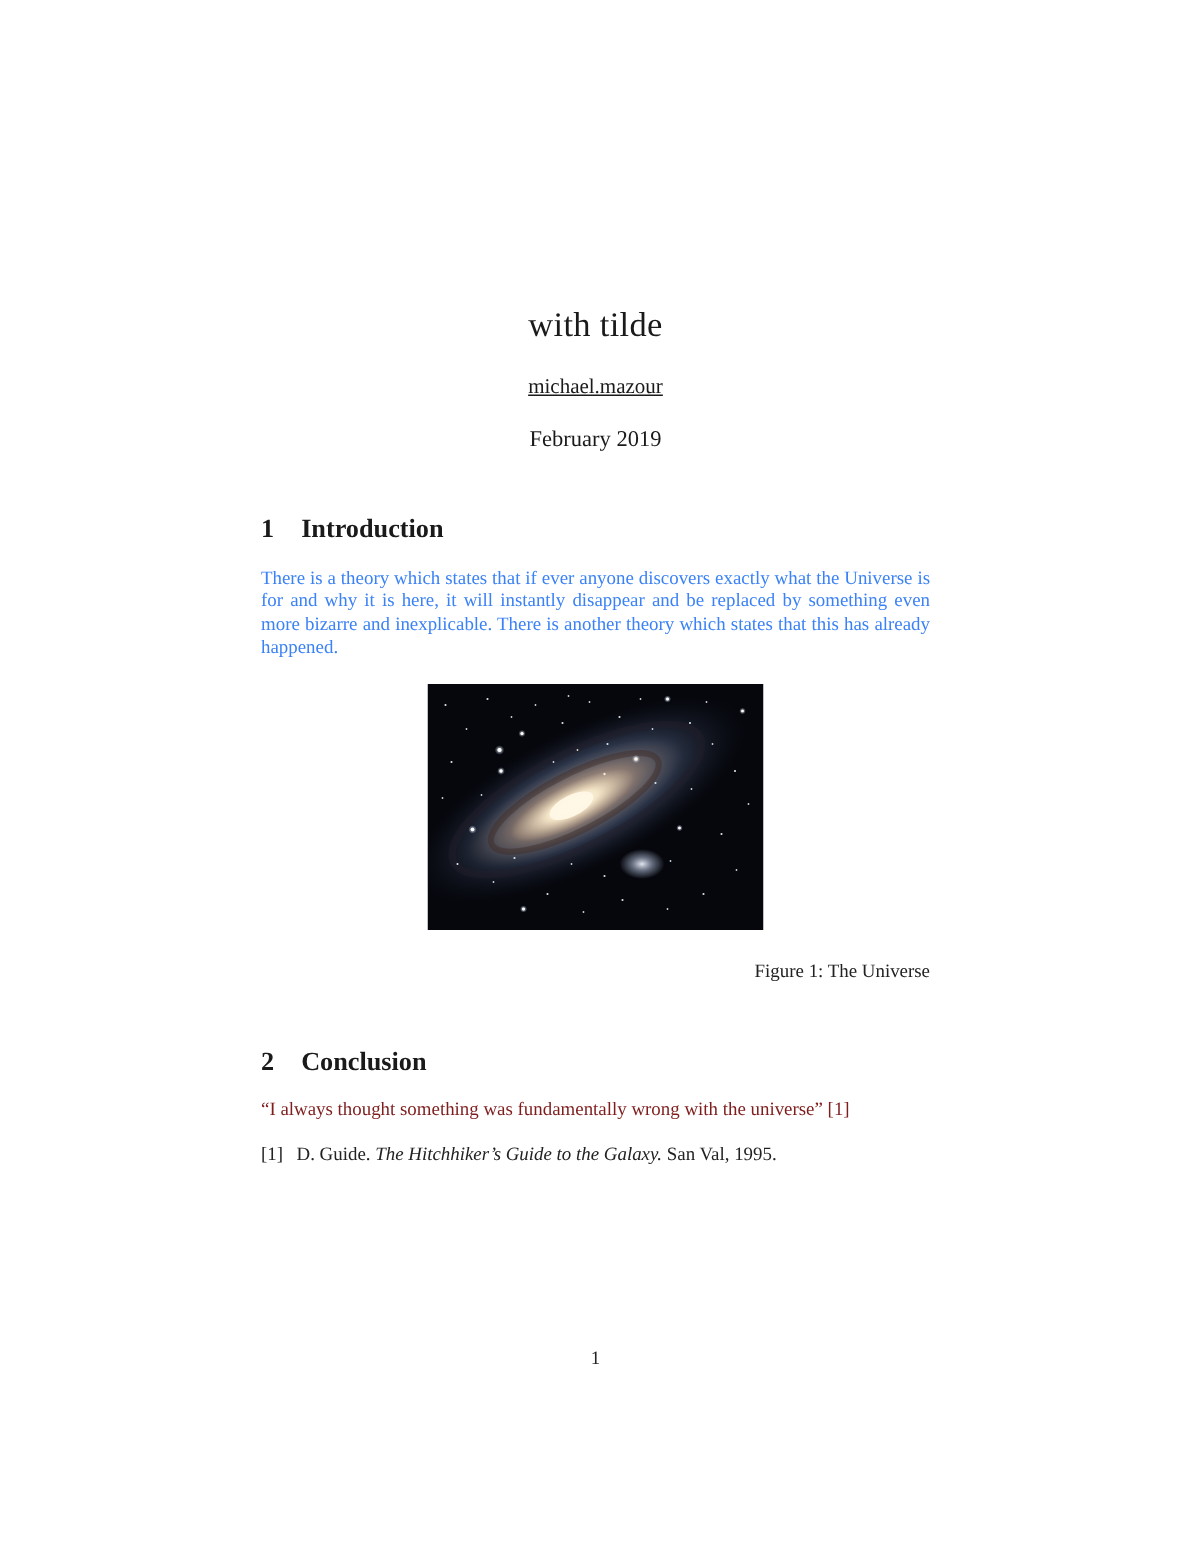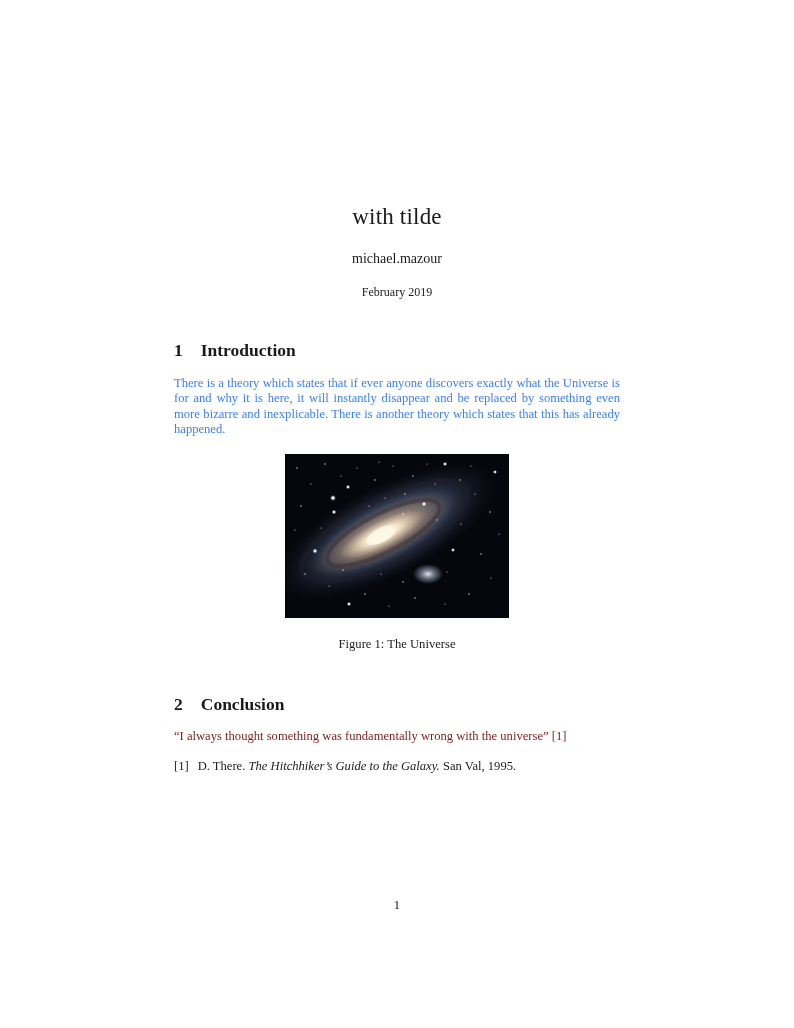--- a/index.html
+++ b/index.html
@@ -23,24 +23,25 @@
     text-align: center;
   }
   .doc-title {
     font-size: 23px;
     font-weight: 400;
     letter-spacing: 0.2px;
   }
   .doc-author {
     margin-top: 21px;
     font-size: 14px;
+    text-decoration: underline;
   }
   .doc-date {
     margin-top: 18px;
-    font-size: 12px;
+    font-size: 15px;
   }
   .section-heading {
     font-size: 17.5px;
     font-weight: 700;
     display: flex;
     align-items: baseline;
   }
   .section-number { margin-right: 18px; }
   .sec1 { margin-top: 40px; }
   .body-text {
@@ -56,21 +57,21 @@
   }
   .figure-image {
     display: inline-block;
     width: 224px;
     height: 164px;
     line-height: 0;
   }
   .figure-caption {
     margin-top: 15px;
     font-size: 12.6px;
-    text-align: center;
+    text-align: right;
     color: #222;
   }
   .sec2 { margin-top: 42px; }
   .quote-line {
     margin-top: 14px;
     font-size: 12.6px;
     line-height: 15.3px;
     text-align: left;
     color: #7f1d1d;
   }
@@ -223,21 +224,21 @@
     <span class="section-number">2</span>
     <span>Conclusion</span>
   </div>
 
   <p class="quote-line">“I always thought something was fundamentally wrong with the universe” [1]</p>
 
 
   <div class="ref-entry">
     <span class="ref-label">[1]</span>
     <span class="ref-text">
-      <span>D. There.</span>
+      <span>D. Guide.</span>
       <span class="ref-title">The Hitchhiker’s Guide to the Galaxy.</span>
       <span>San Val, 1995.</span>
     </span>
   </div>
 
   <div class="page-number">1</div>
 
 </div>
 
 </body></html>

